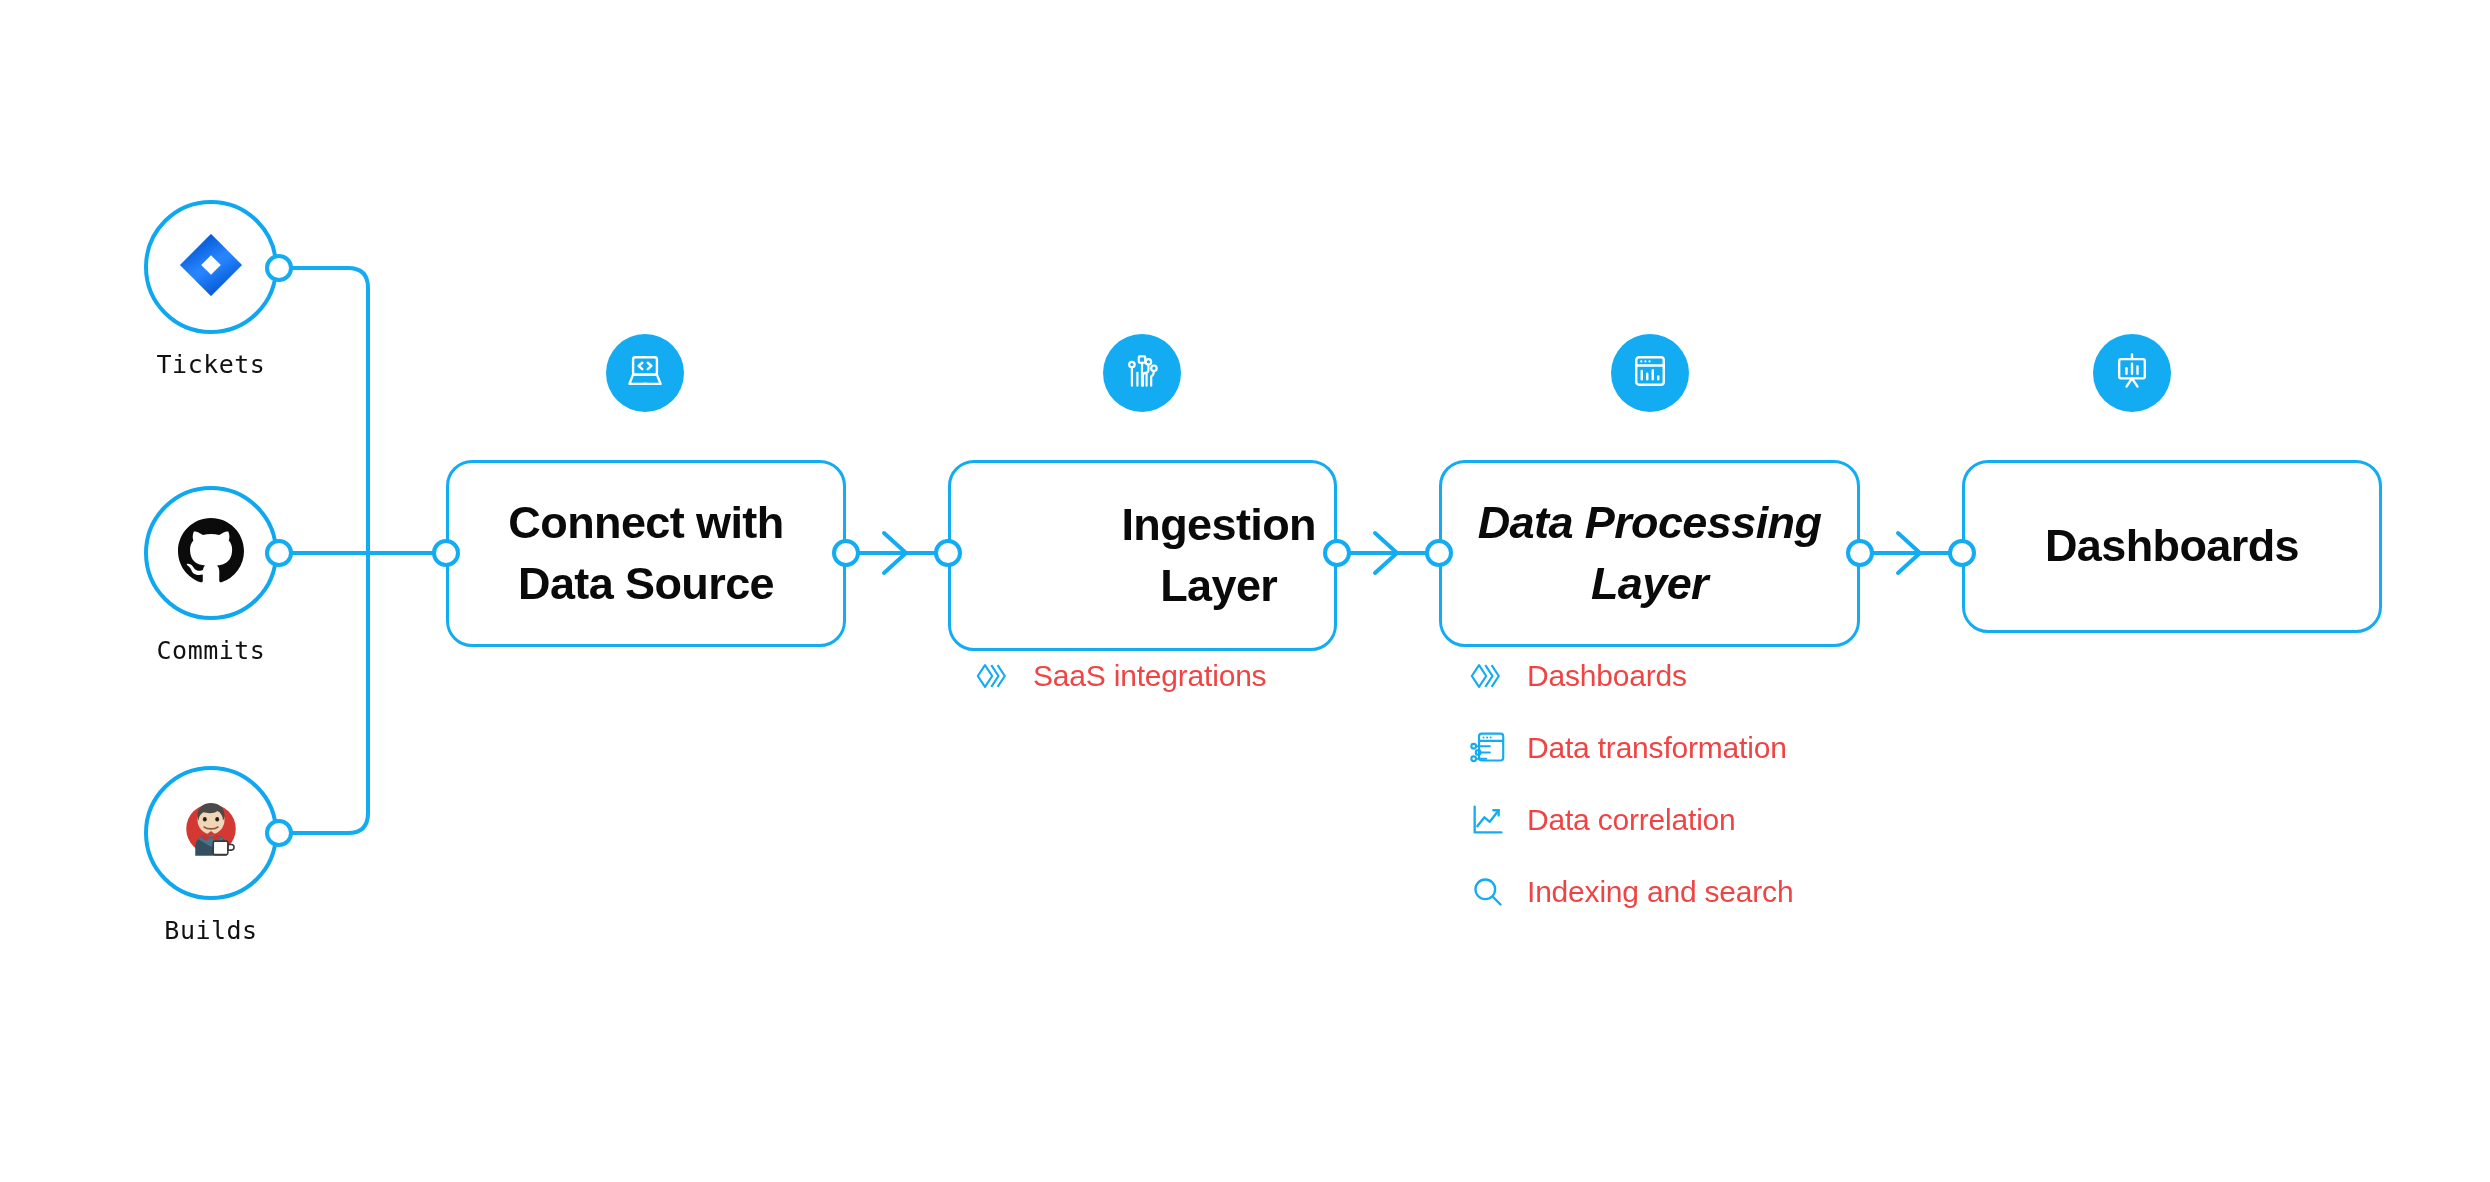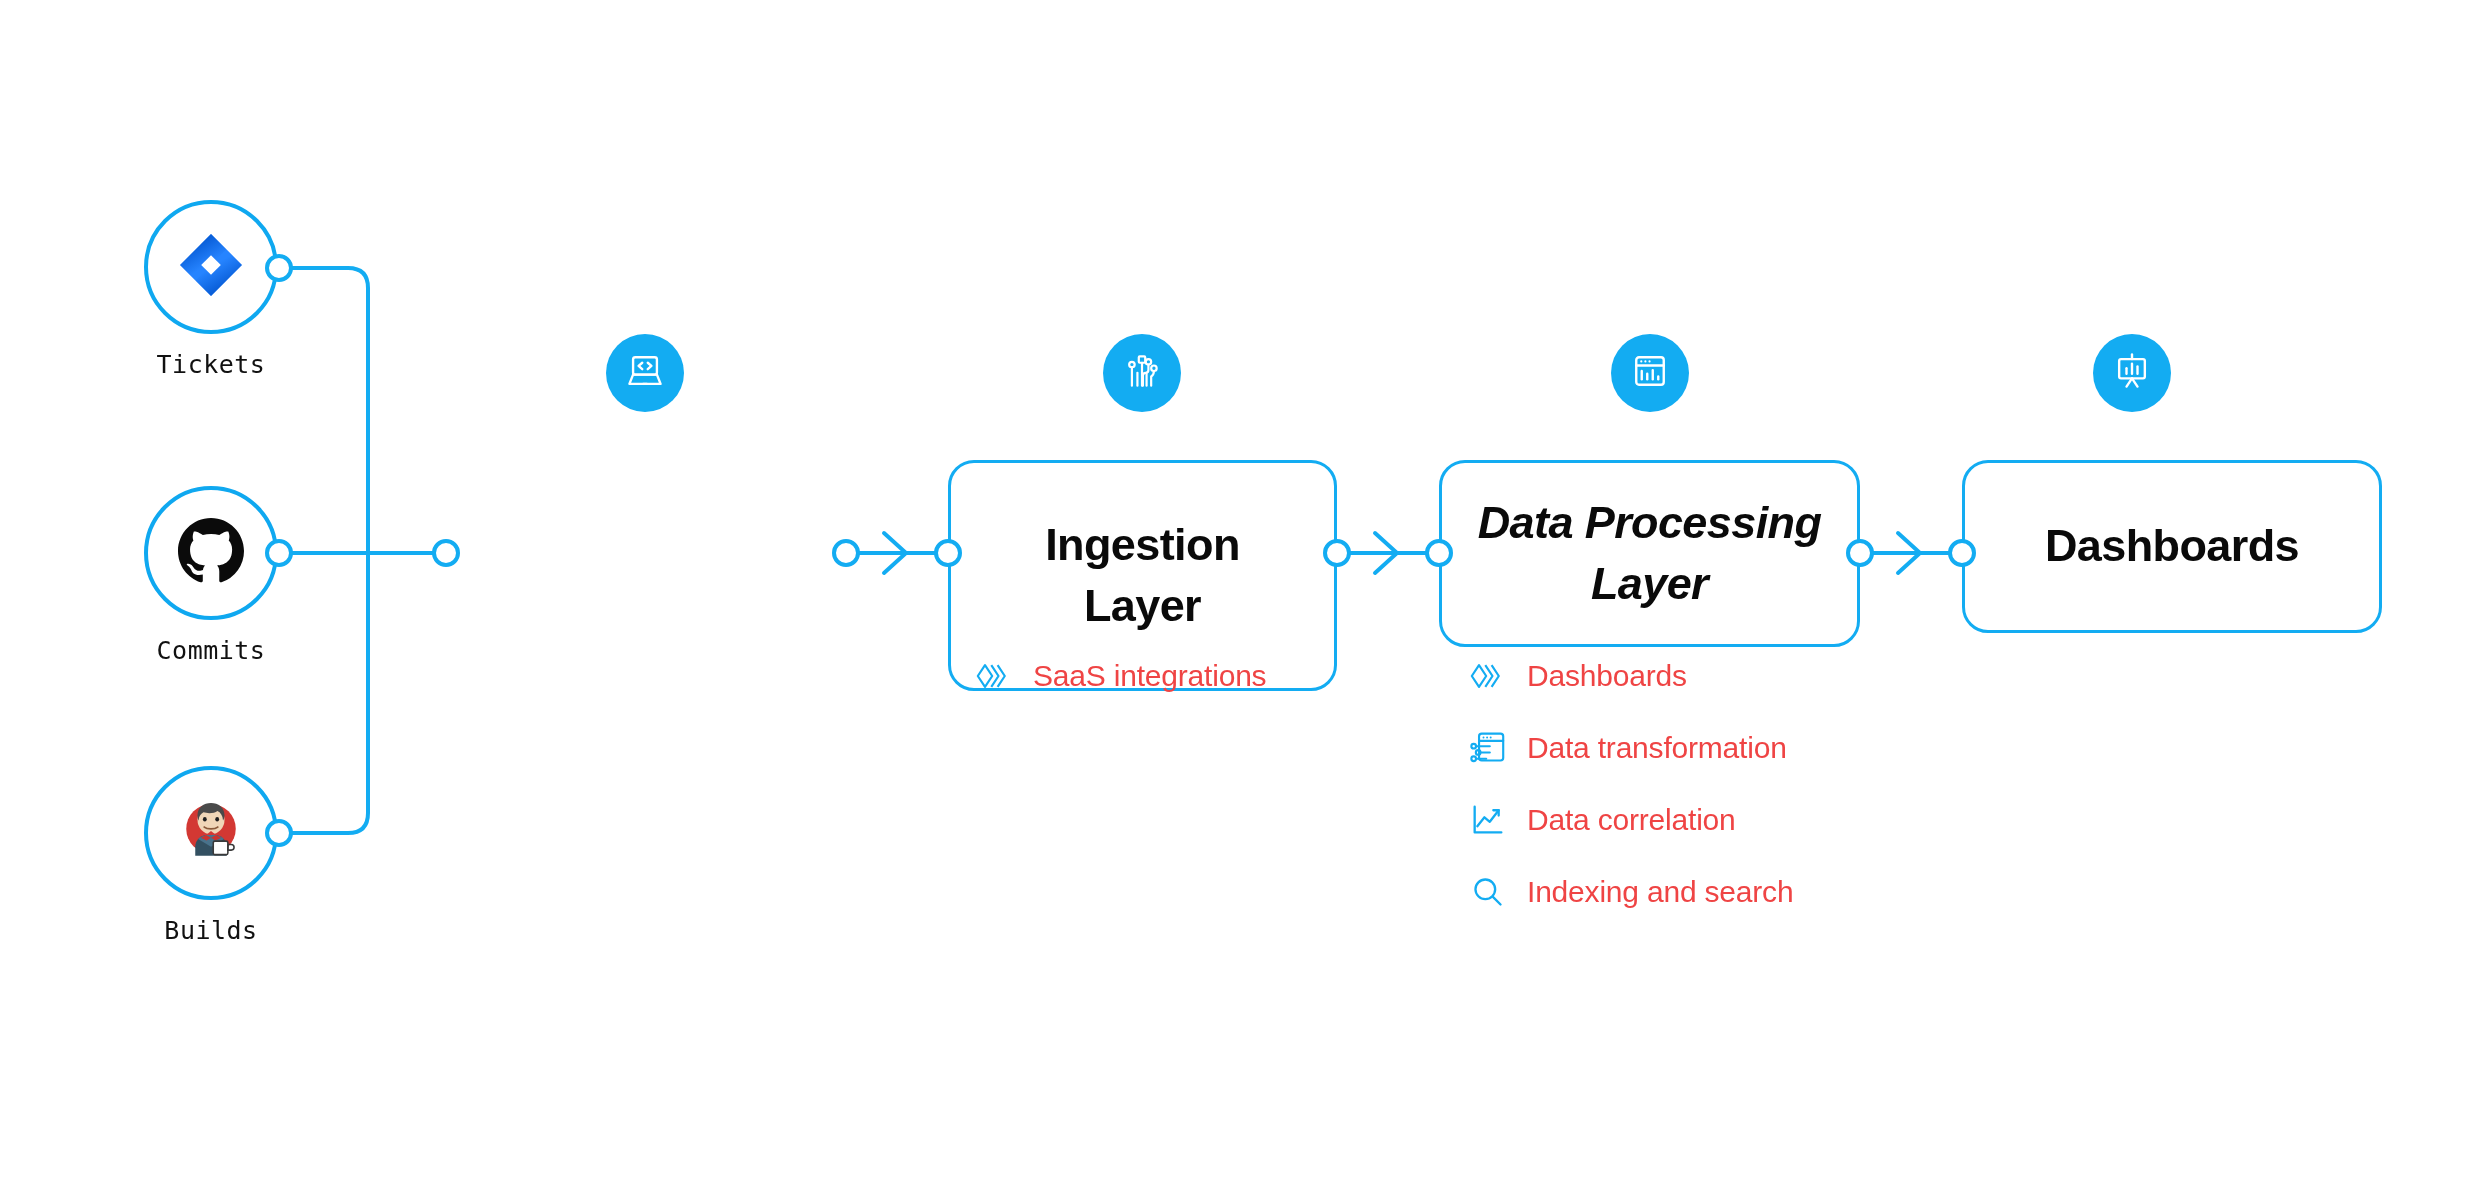--- a/index.html
+++ b/index.html
@@ -246,38 +246,44 @@
     <span>
       <svg width="44" height="44" viewBox="0 0 48 48" fill="none" stroke="#FFFFFF" stroke-width="2.6" stroke-linecap="round" stroke-linejoin="round">
         <rect x="11" y="9" width="26" height="19" rx="2.5"></rect>
         <path d="M7 38 L11 28 h26 l4 10 z"></path>
         <path d="M22 38 h4"></path>
         <path d="M21 15 l-4 3.5 4 3.5"></path>
         <path d="M27 15 l4 3.5 -4 3.5"></path>
       </svg>
     </span>
   </div>
+  <div class="stage-box" style="left:446px; top:460px; width:400px; height:187px;">
+    <div class="stage-title">
+      <span>Connect with</span><br>
+      <span>Data Source</span>
+    </div>
+  </div>
 
   <div class="badge" style="left:1103px; top:334px;">
     <span>
       <svg width="44" height="44" viewBox="0 0 48 48" fill="none" stroke="#FFFFFF" stroke-width="2.4" stroke-linecap="round" stroke-linejoin="round">
         <rect x="20.5" y="8" width="7" height="7" rx="1"></rect>
         <path d="M24 15 V 40"></path>
         <circle cx="13" cy="17" r="3"></circle>
         <path d="M13 20 V 40"></path>
         <circle cx="31" cy="14" r="3"></circle>
         <path d="M31 17 v 6 q 0 3 -3 3 t -3 3 V 40"></path>
         <path d="M19 26 V 40"></path>
         <path d="M29 26 V 40"></path>
         <circle cx="37" cy="21" r="3"></circle>
         <path d="M37 24 q 0 4 -3 6 V 40"></path>
       </svg>
     </span>
   </div>
-  <div class="stage-box" style="left:948px; top:460px; width:389px; height:231px;">
+  <div class="stage-box" style="left:948px; top:460px; width:389px; height:191px;justify-content:flex-end;">
     <div class="stage-title">
       <span>Ingestion</span><br>
       <span>Layer</span>
     </div>
   </div>
 
   <div class="feature-list" style="left:975px; top:640px;">
     <div class="feature-item">
       <span class="feature-icon">
         <svg width="36" height="26" viewBox="0 0 40 28" fill="none" stroke="#13ACF2" stroke-width="2.4" stroke-linejoin="round">

